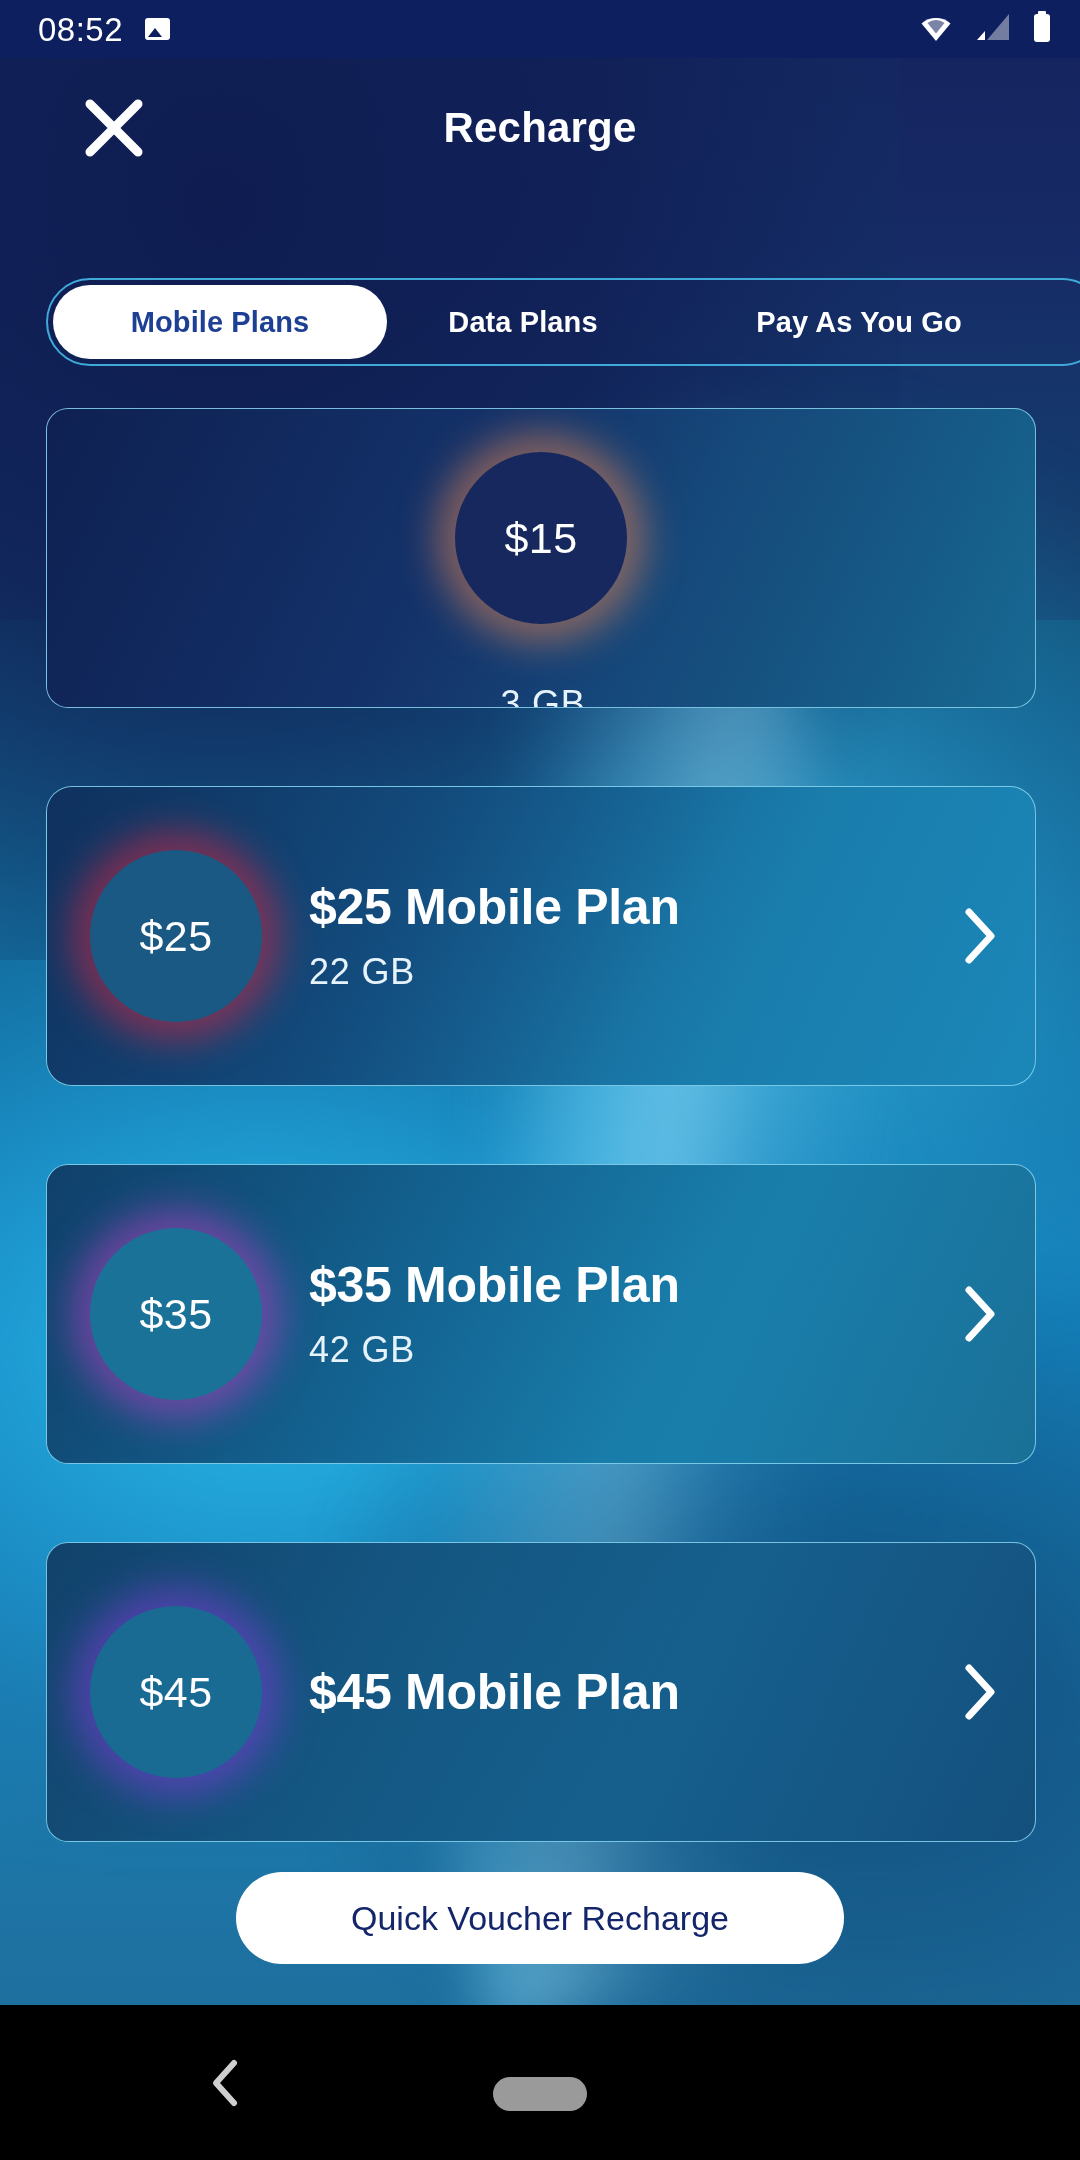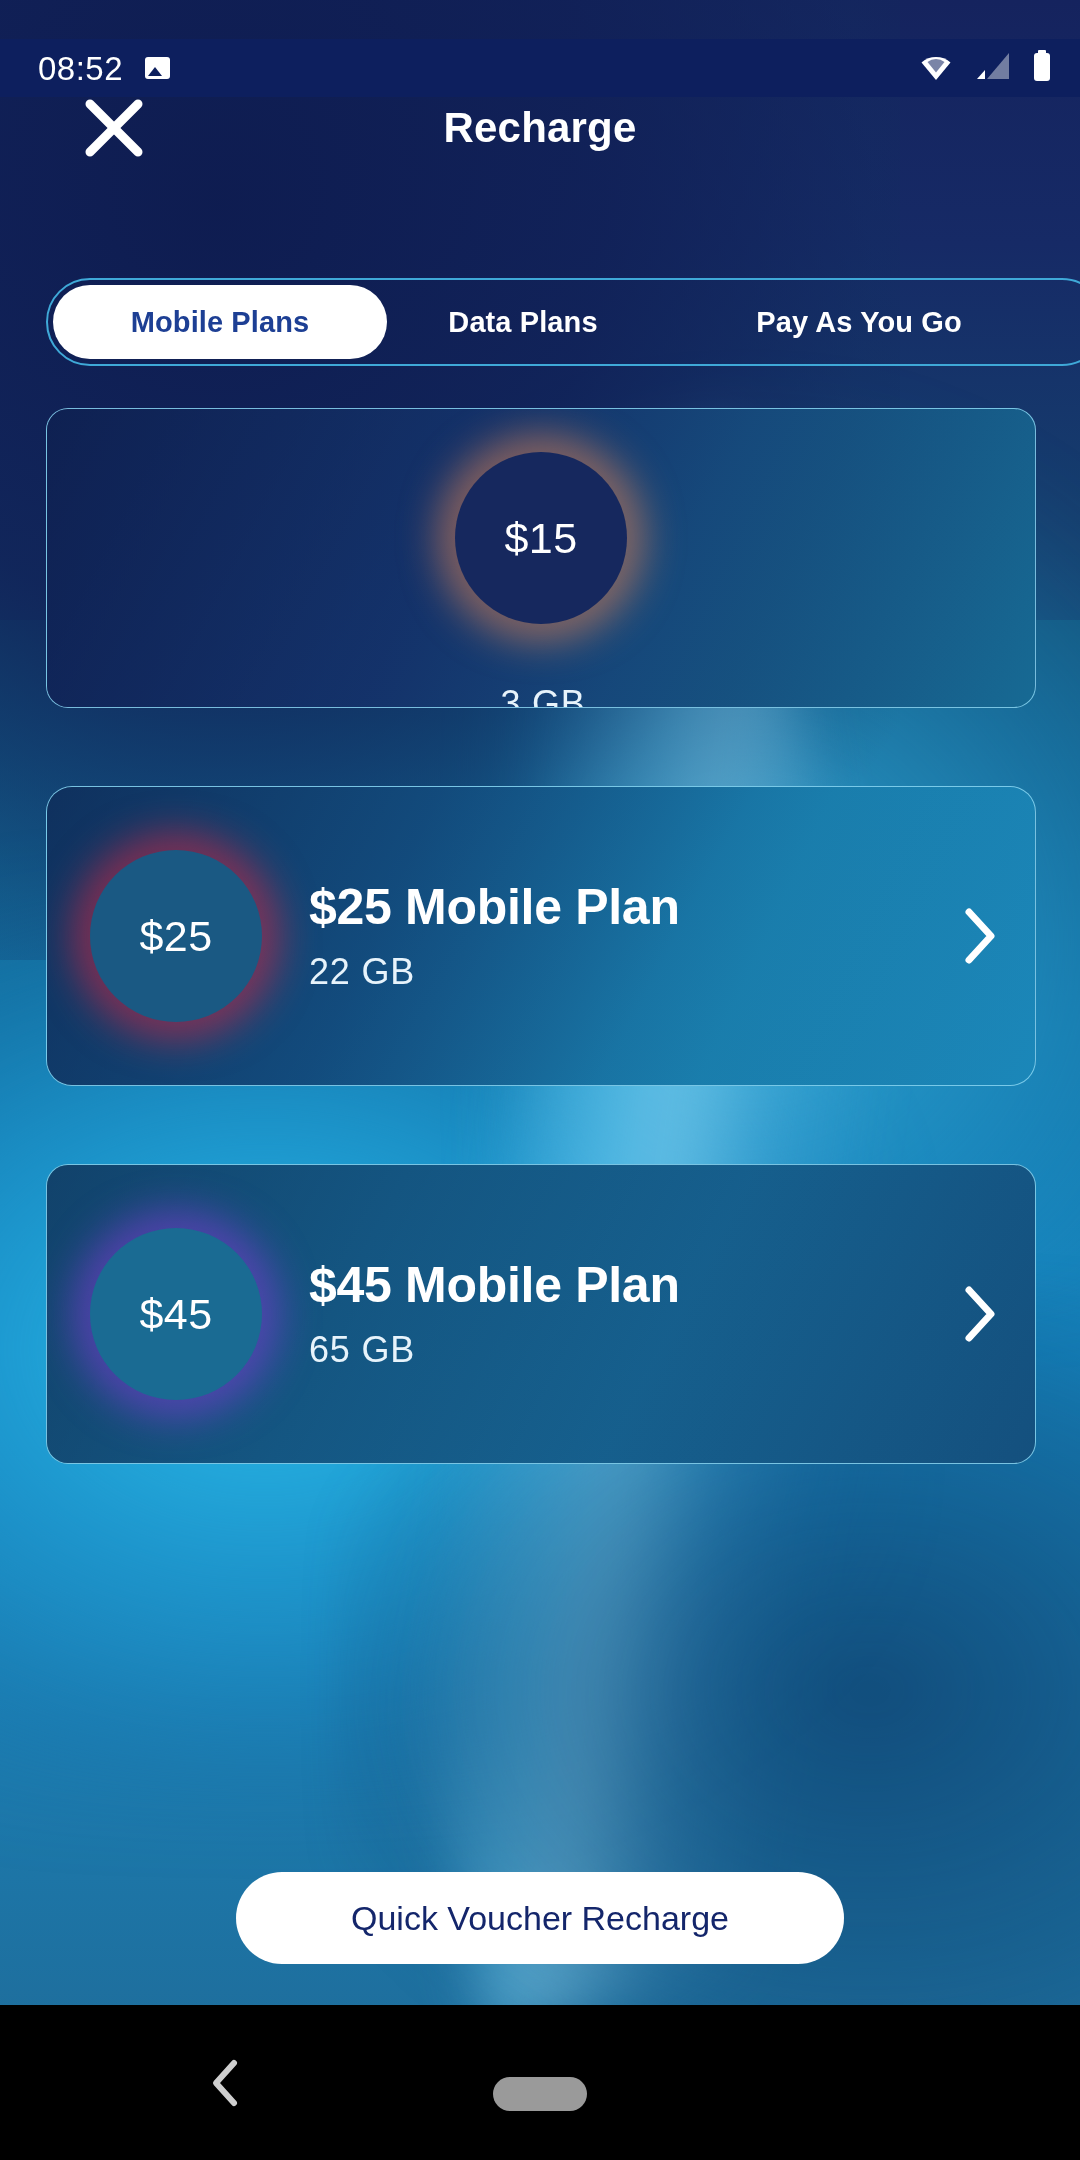--- a/index.html
+++ b/index.html
@@ -54,21 +54,20 @@
     filter:blur(16px);
   }
 
   
   #status-bar{
     position:absolute; left:0; top:0; width:1080px; height:58px;
     background:#0d1f5e;
     display:flex; align-items:center;
     padding:0 27px 0 38px;
     z-index:40;
-    margin-top:39px;
   }
   #status-bar .clock{
     color:#ffffff; font-size:33px; font-weight:400; letter-spacing:.5px;
     line-height:1;
   }
   #status-bar .sb-left{ display:flex; align-items:center; gap:22px; }
   #status-bar .sb-right{ margin-left:auto; display:flex; align-items:center; gap:20px; }
   .img-icon{
     width:25px; height:22px; background:#ffffff; border-radius:3px;
     position:relative; overflow:hidden;
@@ -280,30 +279,45 @@
       <div class="plan-title">$25 Mobile Plan</div>
       <div class="plan-data">22 GB</div>
     </div>
     <div class="chevron">
       <svg width="34" height="58" viewBox="0 0 34 58">
         <polyline points="6,5 28,29 6,53" fill="none" stroke="#ffffff" stroke-width="7" stroke-linecap="round" stroke-linejoin="round"></polyline>
       </svg>
     </div>
   </div>
 
+  <div class="plan-card" id="plan-card-2">
+    <div class="card-tint"></div>
+    <div class="badge-wrap">
+      <div class="badge-glow" id="glow-2" style="background: radial-gradient(circle, rgba(196, 62, 200, 0) 40%, rgba(196, 62, 200, 0.933) 58%, rgba(196, 62, 200, 0.533) 72%, rgba(196, 62, 200, 0) 92%);"></div>
+      <div class="badge">$35</div>
+    </div>
+    <div class="plan-text">
+      <div class="plan-title">$35 Mobile Plan</div>
+      <div class="plan-data">42 GB</div>
+    </div>
+    <div class="chevron">
+      <svg width="34" height="58" viewBox="0 0 34 58">
+        <polyline points="6,5 28,29 6,53" fill="none" stroke="#ffffff" stroke-width="7" stroke-linecap="round" stroke-linejoin="round"></polyline>
+      </svg>
+    </div>
+  </div>
 
   <div class="plan-card" id="plan-card-3">
     <div class="card-tint"></div>
     <div class="badge-wrap">
       <div class="badge-glow" id="glow-3" style="background: radial-gradient(circle, rgba(139, 58, 224, 0) 40%, rgba(139, 58, 224, 0.933) 58%, rgba(139, 58, 224, 0.533) 72%, rgba(139, 58, 224, 0) 92%);"></div>
       <div class="badge">$45</div>
     </div>
     <div class="plan-text">
       <div class="plan-title">$45 Mobile Plan</div>
-      <div class="plan-data">65 GB</div>
     </div>
     <div class="chevron">
       <svg width="34" height="58" viewBox="0 0 34 58">
         <polyline points="6,5 28,29 6,53" fill="none" stroke="#ffffff" stroke-width="7" stroke-linecap="round" stroke-linejoin="round"></polyline>
       </svg>
     </div>
   </div>
 
 </div>
 

